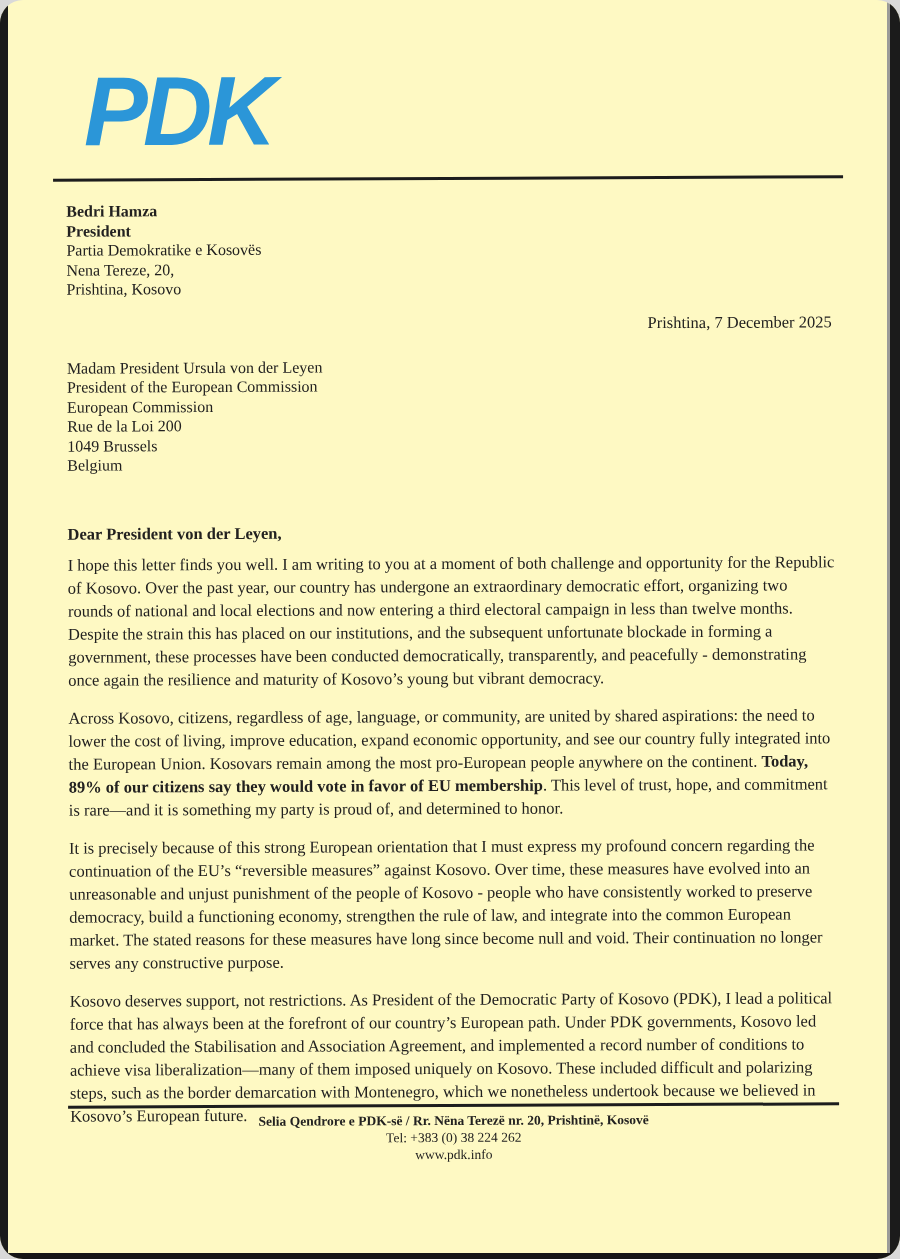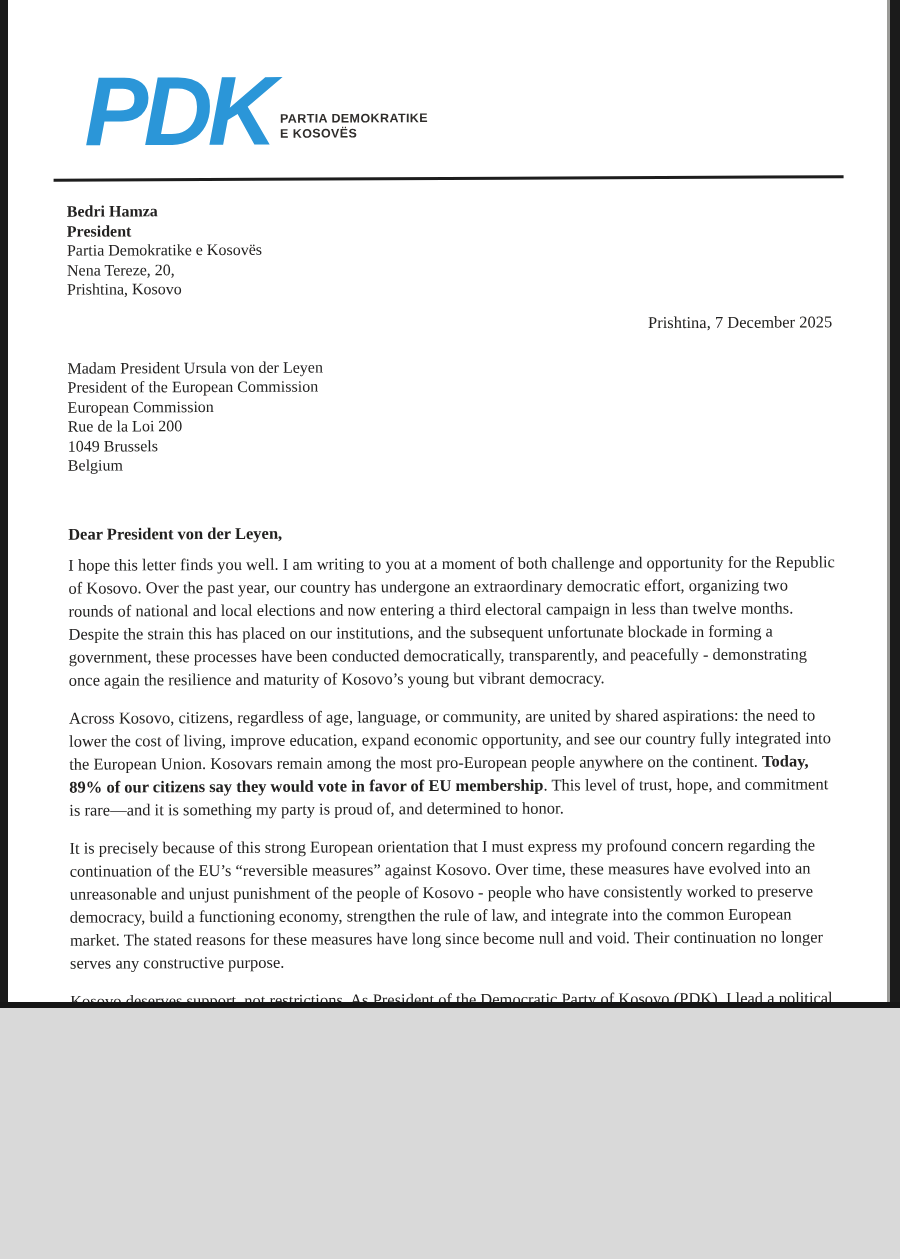--- a/index.html
+++ b/index.html
@@ -3,25 +3,26 @@
 <meta charset="utf-8">
 <style>
   html, body {
     margin: 0;
     padding: 0;
     background: #d9d9d9;
   }
   .scan {
     position: relative;
     width: 900px;
-    height: 1008px;
-    background: #ffffff;
+    height: 1259px;
+    background: #fef9c3;
     overflow: hidden;
     font-family: "Liberation Serif", serif;
     color: #222120;
+    border-radius: 23px;
   }
   
   .edge-left {
     position: absolute; left: 0; top: 0; width: 8px; height: 100%;
     background: #1a1a1a; z-index: 5;
   }
   .edge-right {
     position: absolute; right: 0; top: 0; width: 13px; height: 100%;
     background: linear-gradient(to right, #9b9b98 0, #9b9b98 3px, #1b1b1b 3px);
     z-index: 5;
@@ -119,24 +120,20 @@
 <div class="scan">
 
   <div class="edge-left"></div>
   <div class="edge-right"></div>
   <div class="edge-bottom"></div>
 
   <div class="content">
 
     <div class="logo-block">
       <div class="logo-acronym" style="color:#2b96d8;">PDK</div>
-      <div class="logo-tagline">
-        <div>PARTIA DEMOKRATIKE</div>
-        <div>E KOSOVËS</div>
-      </div>
     </div>
 
     <div class="rule-top"></div>
 
     <div class="sender-block">
       <div class="bold">Bedri Hamza</div>
       <div class="bold">President</div>
       <div>Partia Demokratike e Kosovës</div>
       <div>Nena Tereze, 20,</div>
       <div>Prishtina, Kosovo</div>

